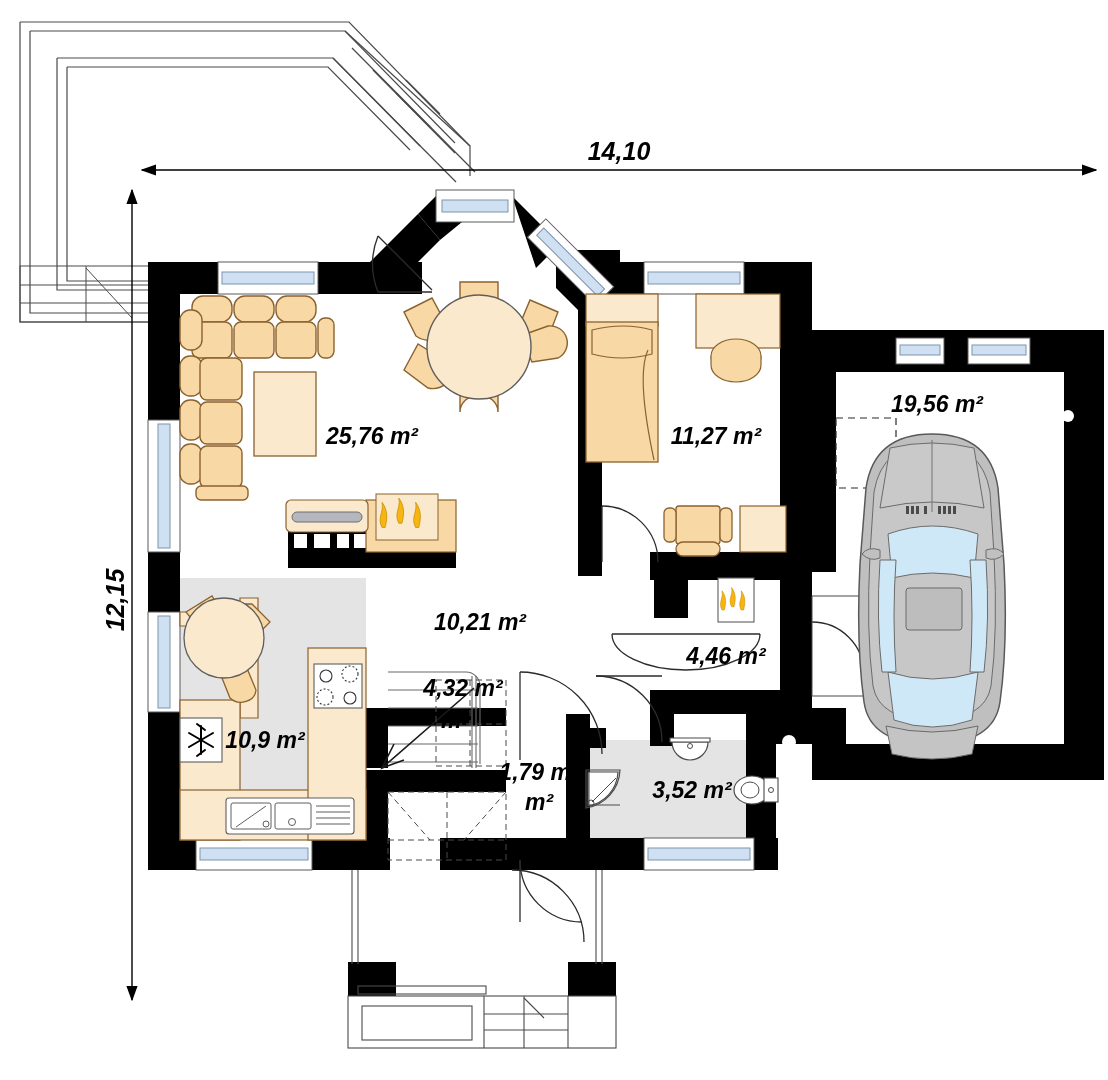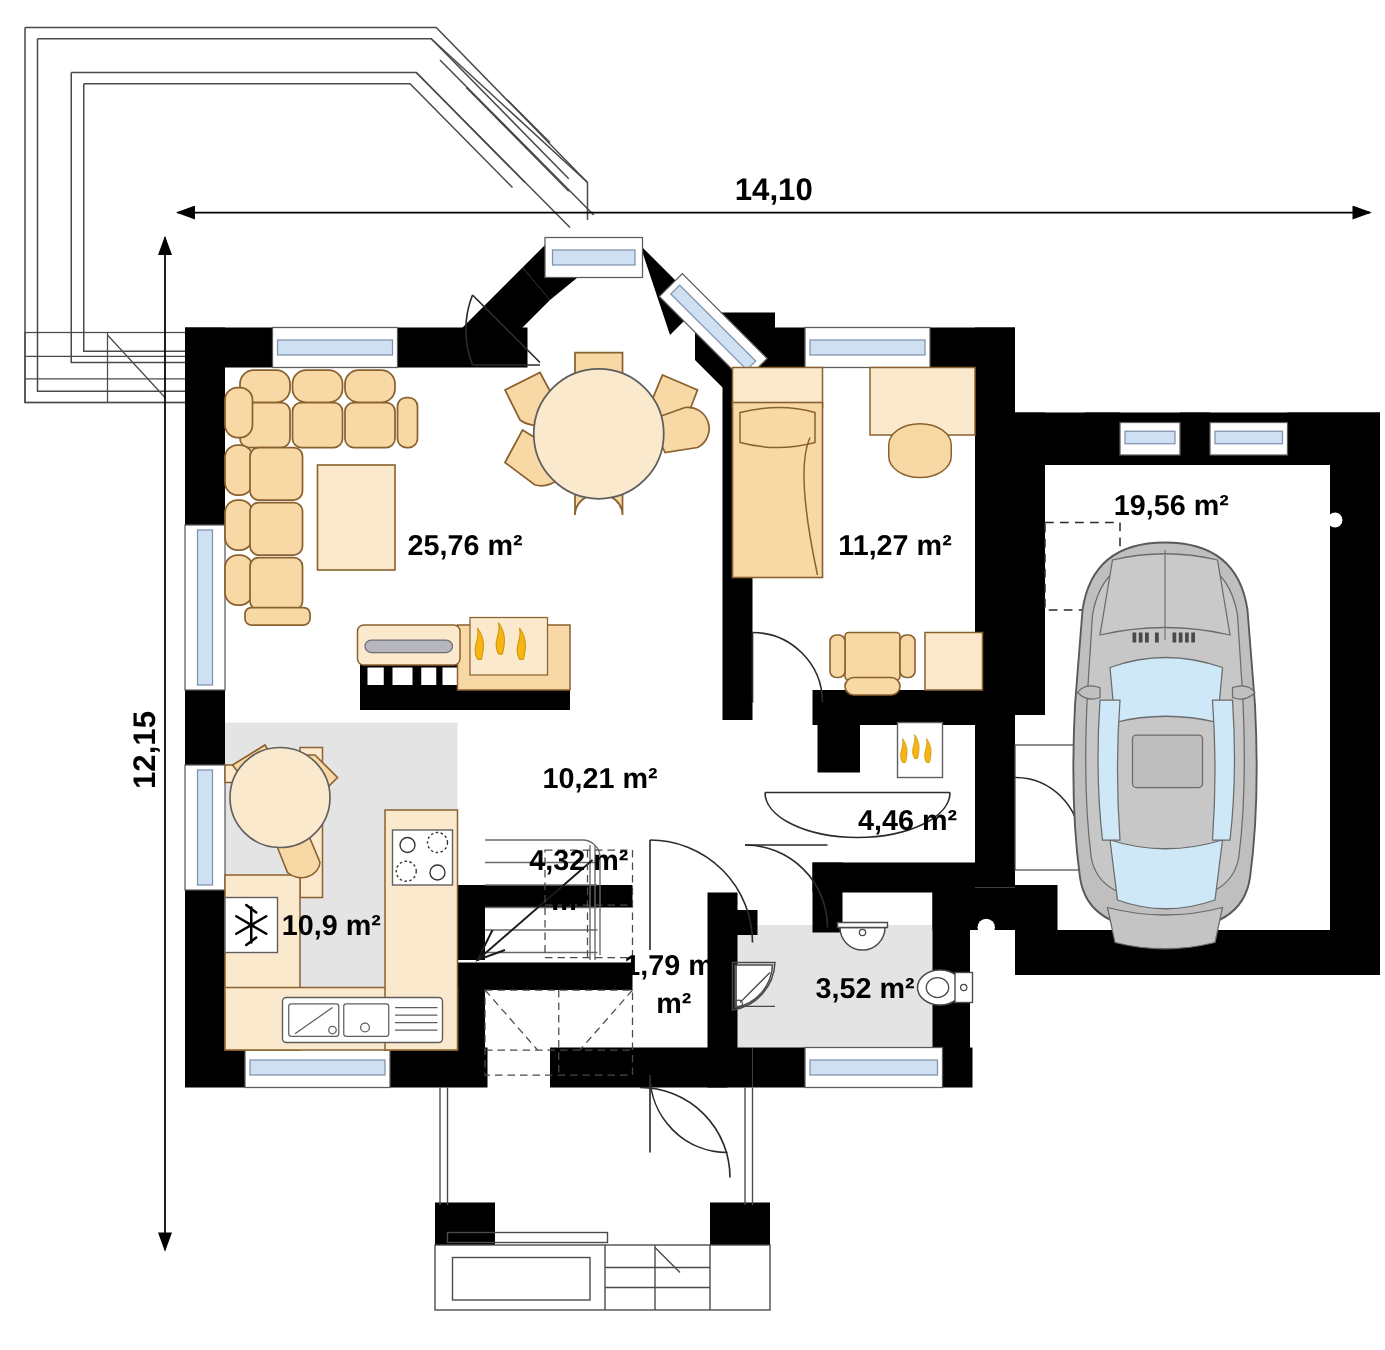--- a/index.html
+++ b/index.html
@@ -1,18 +1,18 @@
 <!DOCTYPE html>
 <html><head>
 <meta charset="utf-8">
 <style>
   html,body{margin:0;padding:0;background:#ffffff;}
   body{width:1108px;height:1080px;overflow:hidden;
        font-family:"Liberation Sans","DejaVu Sans",sans-serif;}
-  #plan{position:relative;width:960px;height:1080px;background:#fff;}
+  #plan{position:relative;width:960px;height:1080px;background:#fff;font-style:italic;}
   svg{display:block;}
   .arealbl{font-family:"Liberation Sans","DejaVu Sans",sans-serif;
            font-weight:bold;font-size:23px;fill:#000;}
   .dimlbl{font-family:"Liberation Sans","DejaVu Sans",sans-serif;
           font-weight:bold;font-size:25px;fill:#000;}
 </style>
 </head>
 <body>
 
 <div id="plan">

